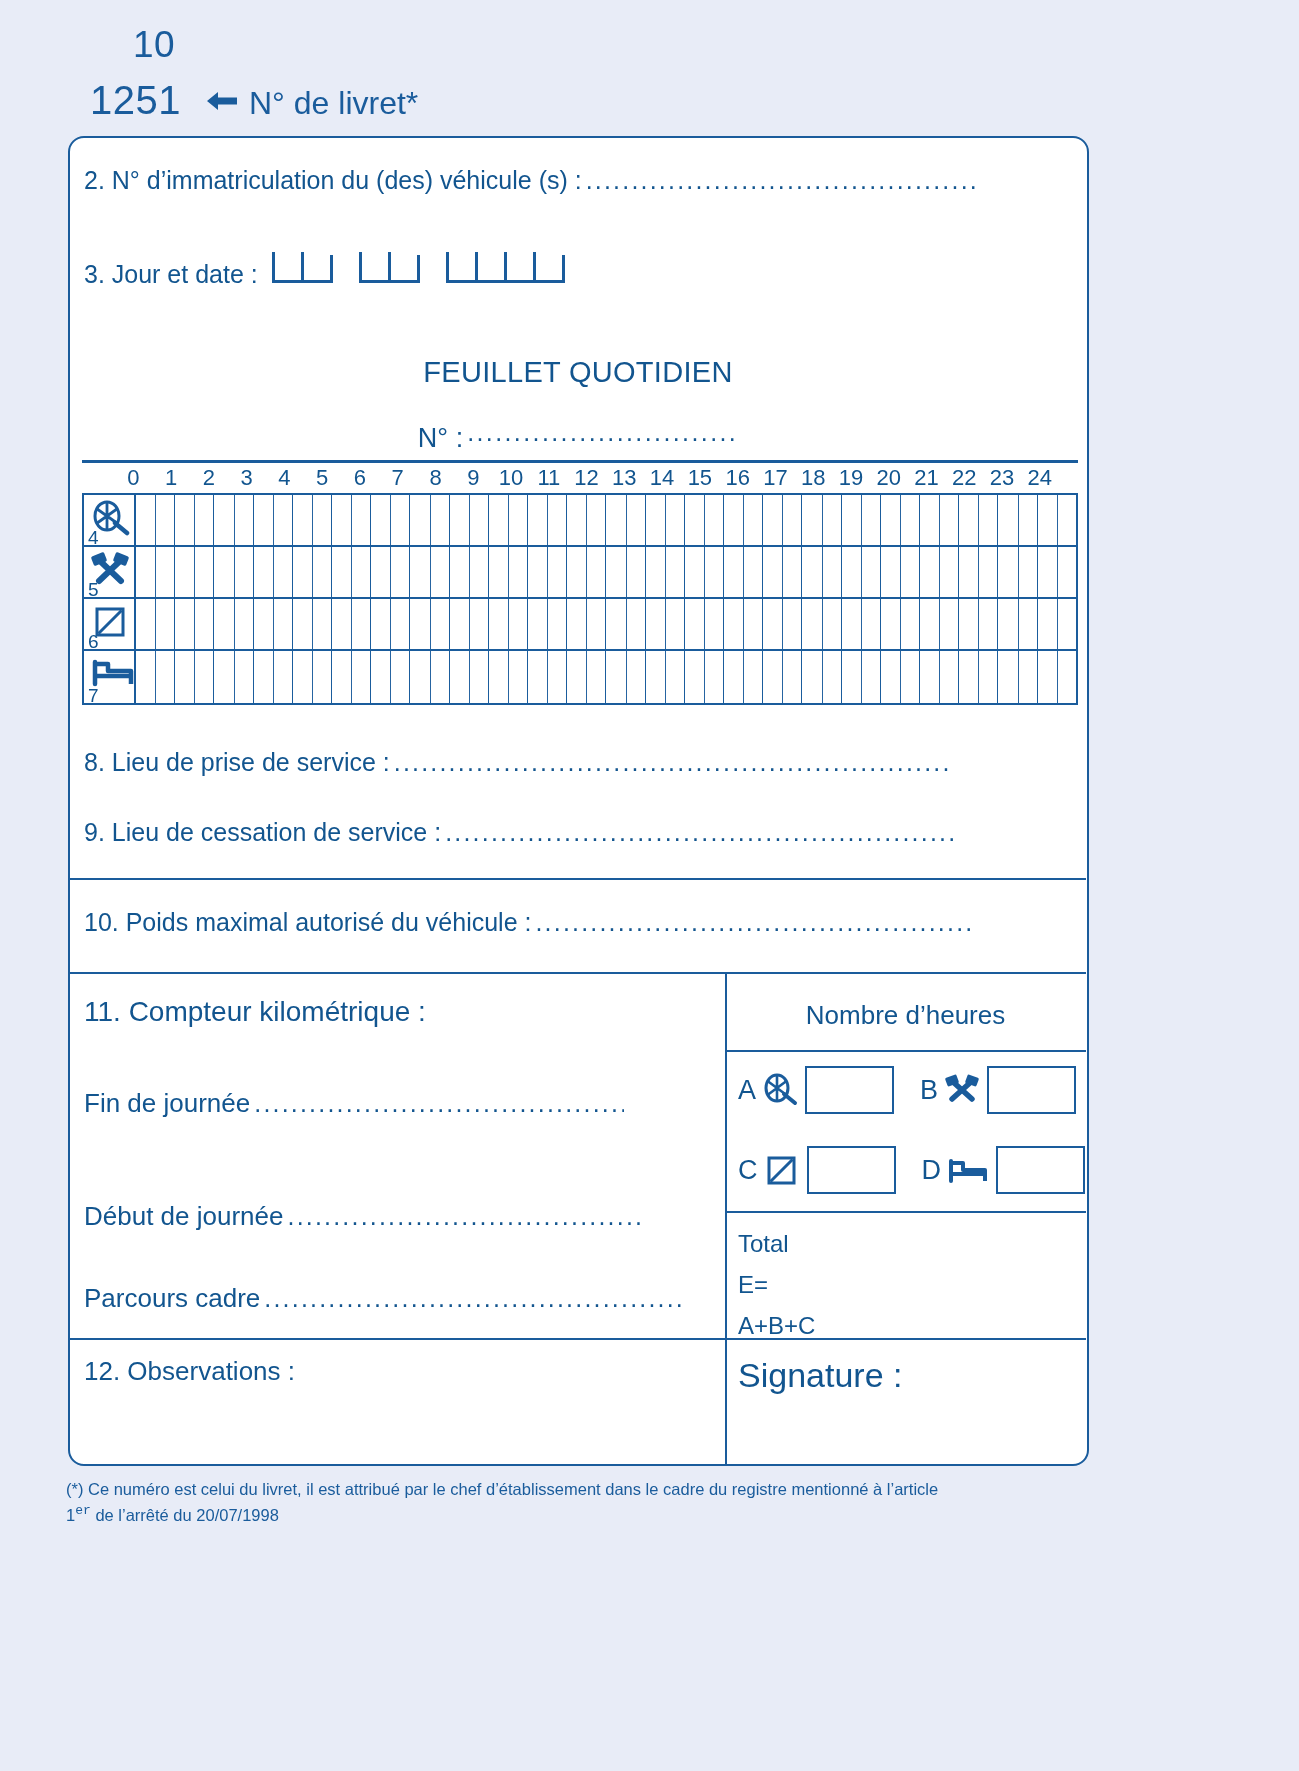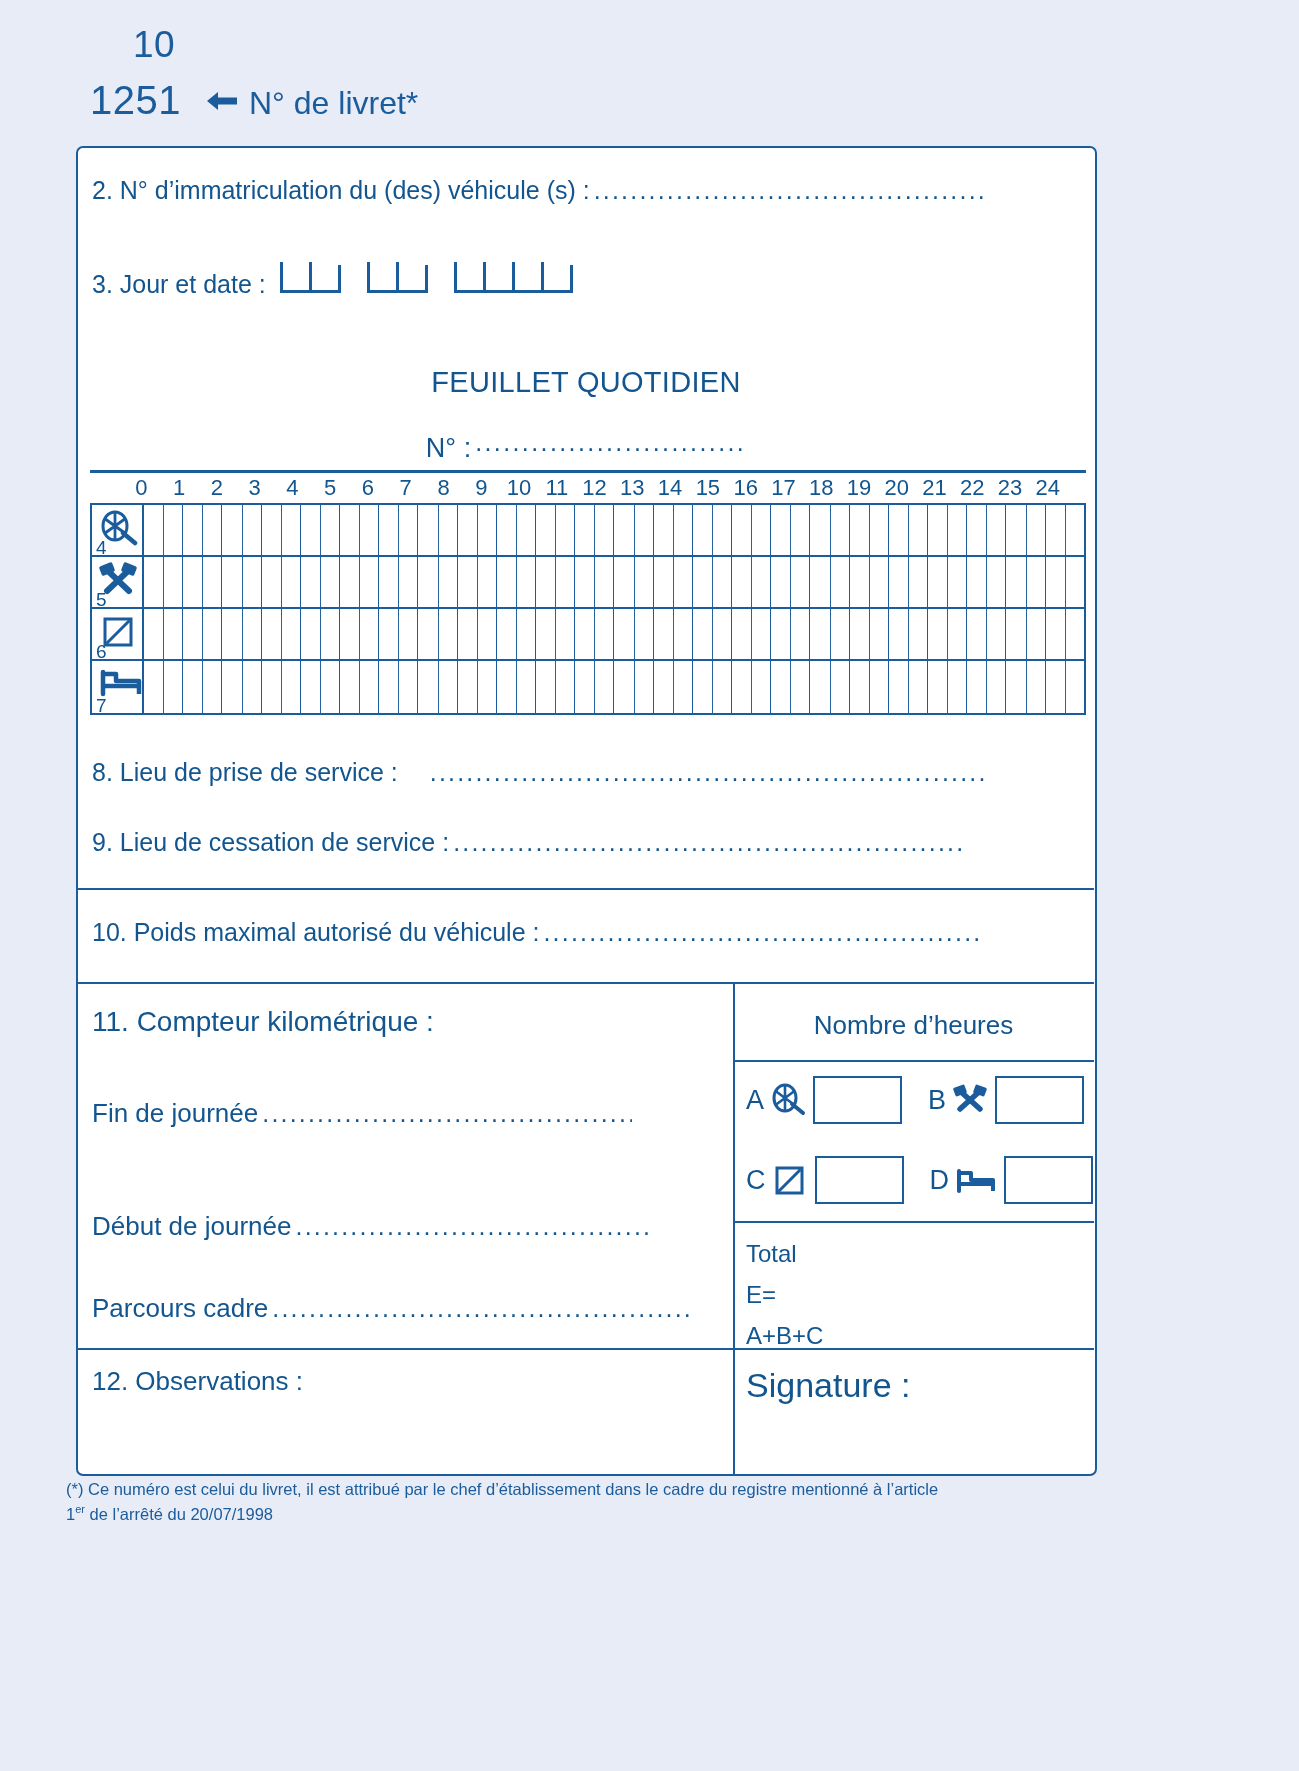--- a/index.html
+++ b/index.html
@@ -60,29 +60,28 @@
     left: 249px;
     top: 77px;
     font-size: 32px;
     color: #1a5c9c;
   }
 
   
   .card {
     position: absolute;
     left: 68px;
-    top: 146px;
+    top: 136px;
     width: 1021px;
     height: 1330px;
     border: 2.5px solid #1a5c9c;
-    border-radius: 7px;
+    border-radius: 16px;
     background: #ffffff;
     box-sizing: border-box;
     overflow: hidden;
-    margin-left: 8px;
   }
 
   .field-row {
     position: absolute;
     left: 14px;
     font-size: 25px;
     white-space: nowrap;
     display: flex;
     align-items: baseline;
   }
@@ -225,21 +224,21 @@
     position: absolute;
     left: 50%;
     top: 0;
     bottom: 0;
     width: 1px;
     background: #1a5c9c;
     opacity: 0.95;
   }
 
   
-  #row-prise { top: 610px; width: 995px; gap: 28px; }
+  #row-prise { top: 610px; width: 995px; }
   #row-prise .dotfill { width: 610px; }
   #row-cess { top: 680px; width: 995px; }
   #row-cess .dotfill { width: 548px; }
 
   .hr-full {
     position: absolute;
     left: 0;
     width: 1016px;
     height: 0;
     border-top: 2.5px solid #1a5c9c;
@@ -355,21 +354,21 @@
   
   .footnote {
     position: absolute;
     left: 66px;
     top: 1478px;
     width: 1030px;
     font-size: 16.5px;
     line-height: 1.45;
     color: #1a5c9c;
   }
-  .footnote sup { font-size: 11px; }
+  .footnote sup { font-size: 13px; font-family: Liberation Mono, monospace; }
 </style>
 </head>
 <body>
 
 <div class="page">
 
   <div class="header">
     <div class="hdr-top-num">10</div>
     <div class="hdr-livret-num">1251</div>
     <div class="hdr-arrow">

